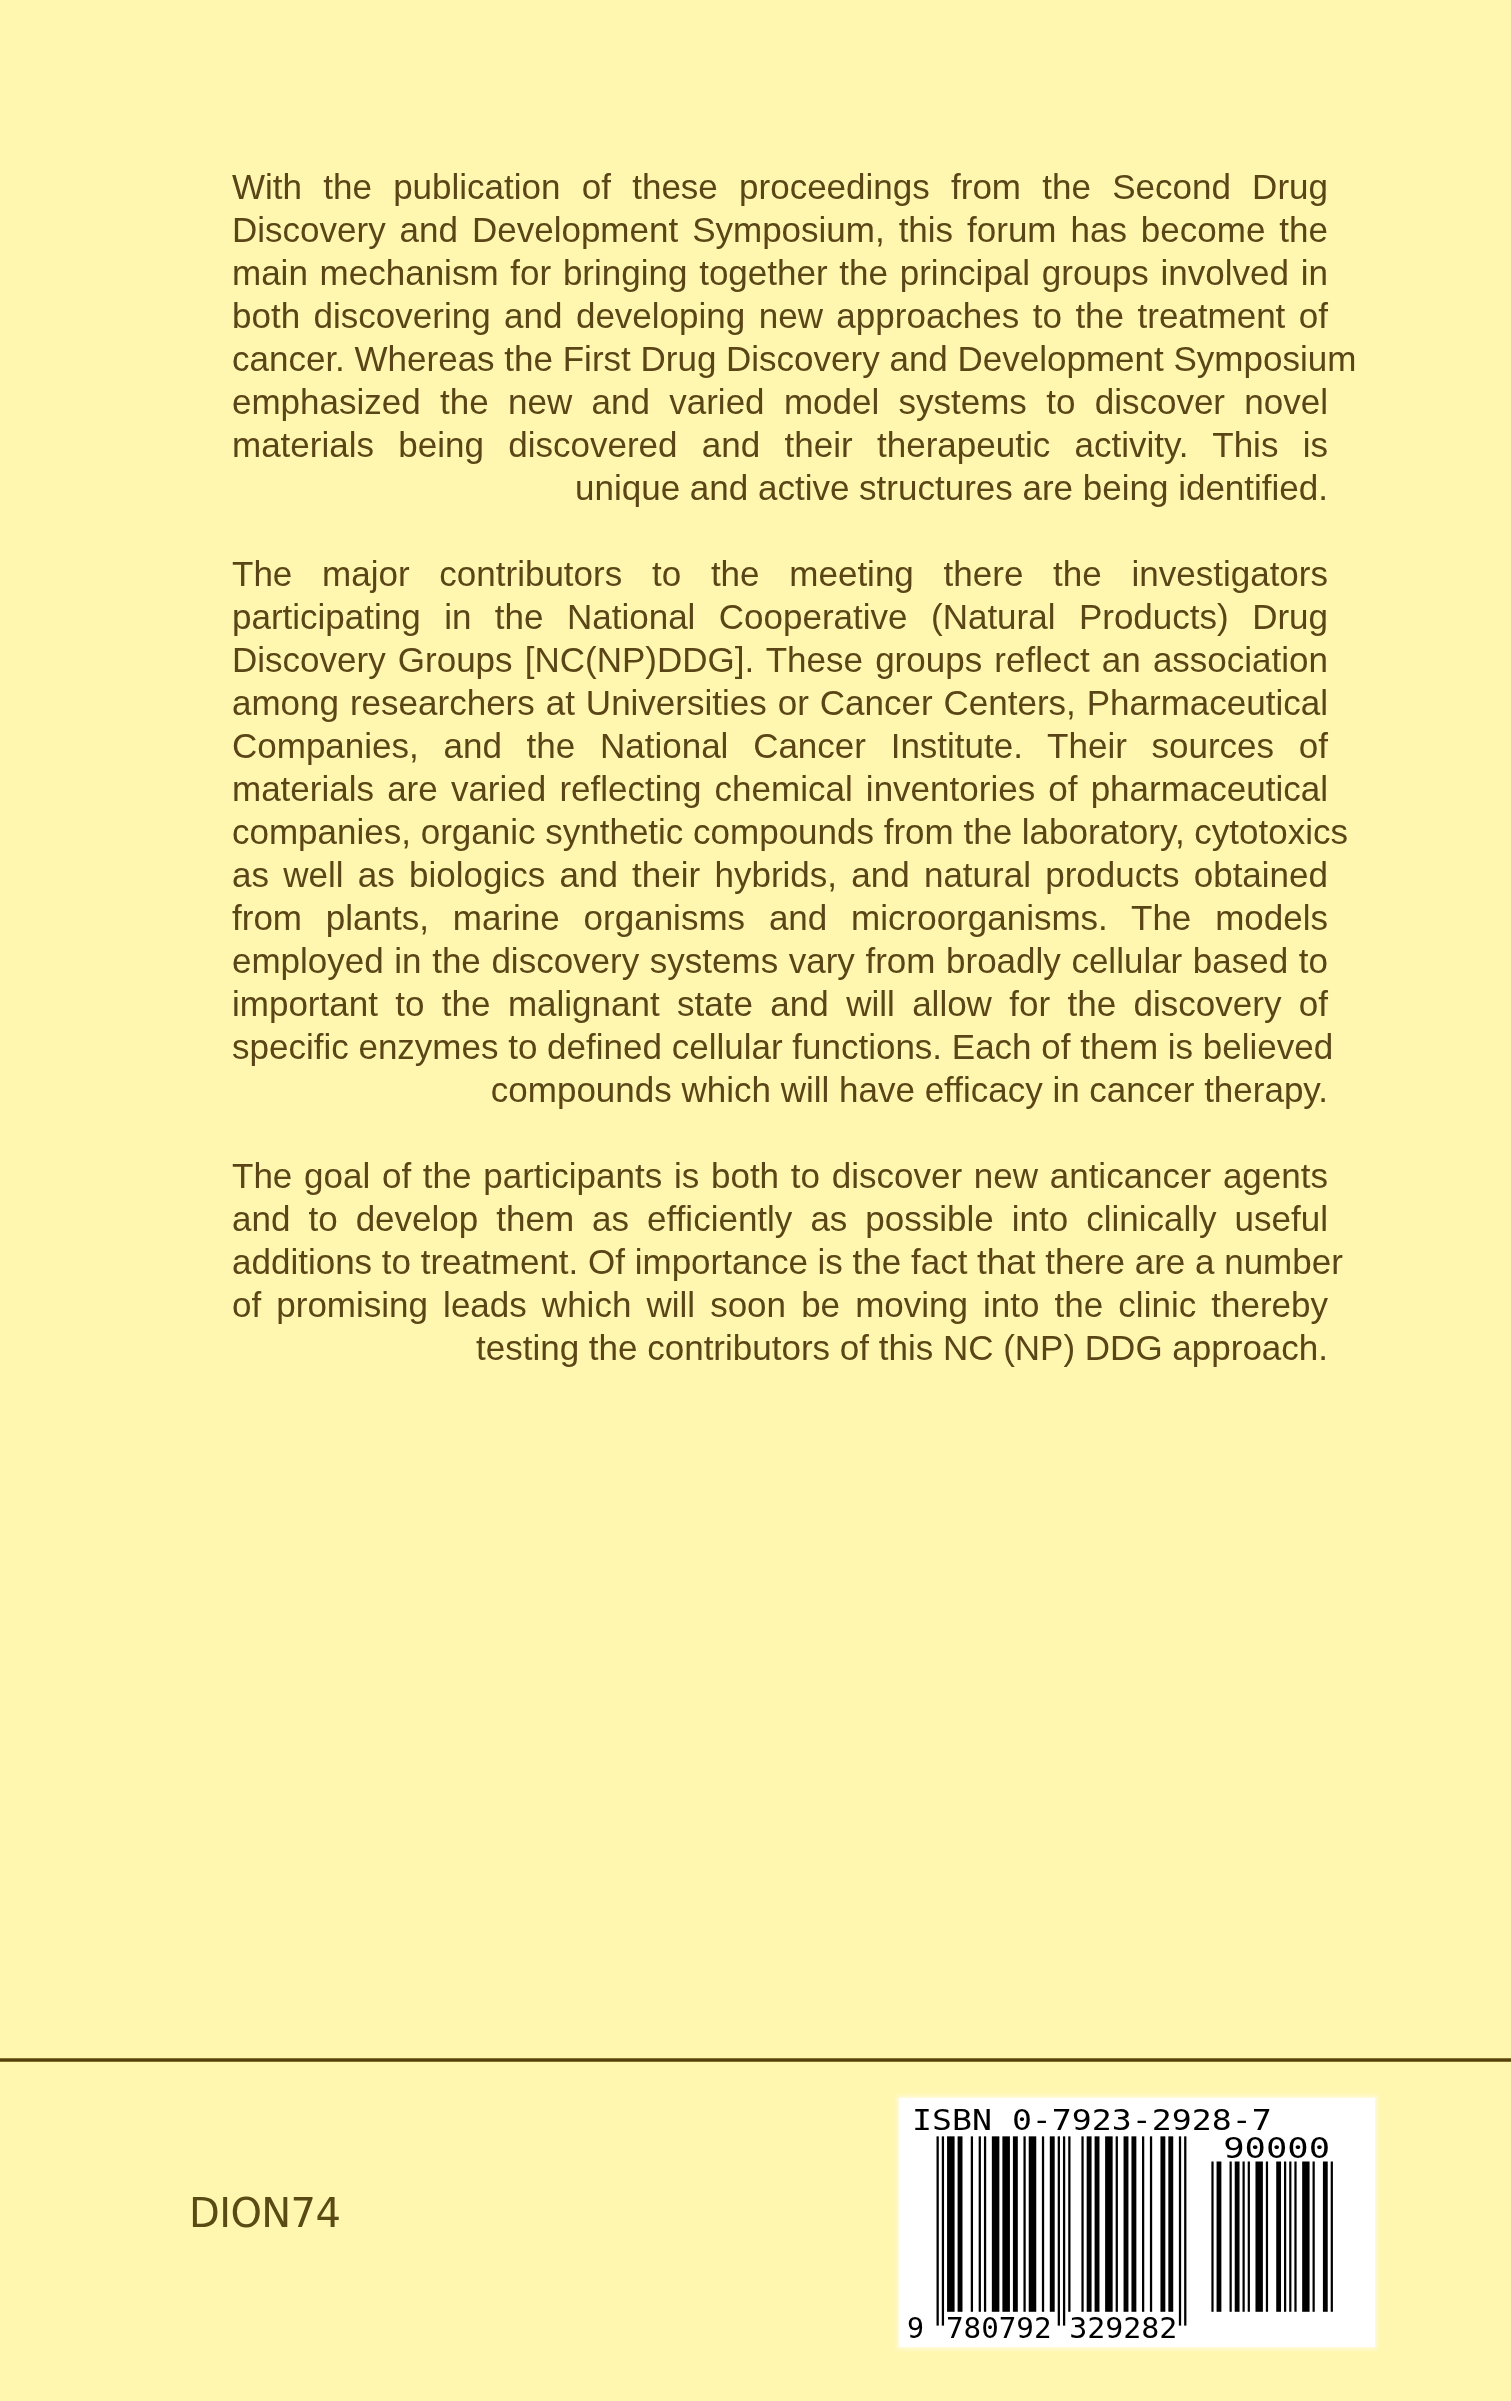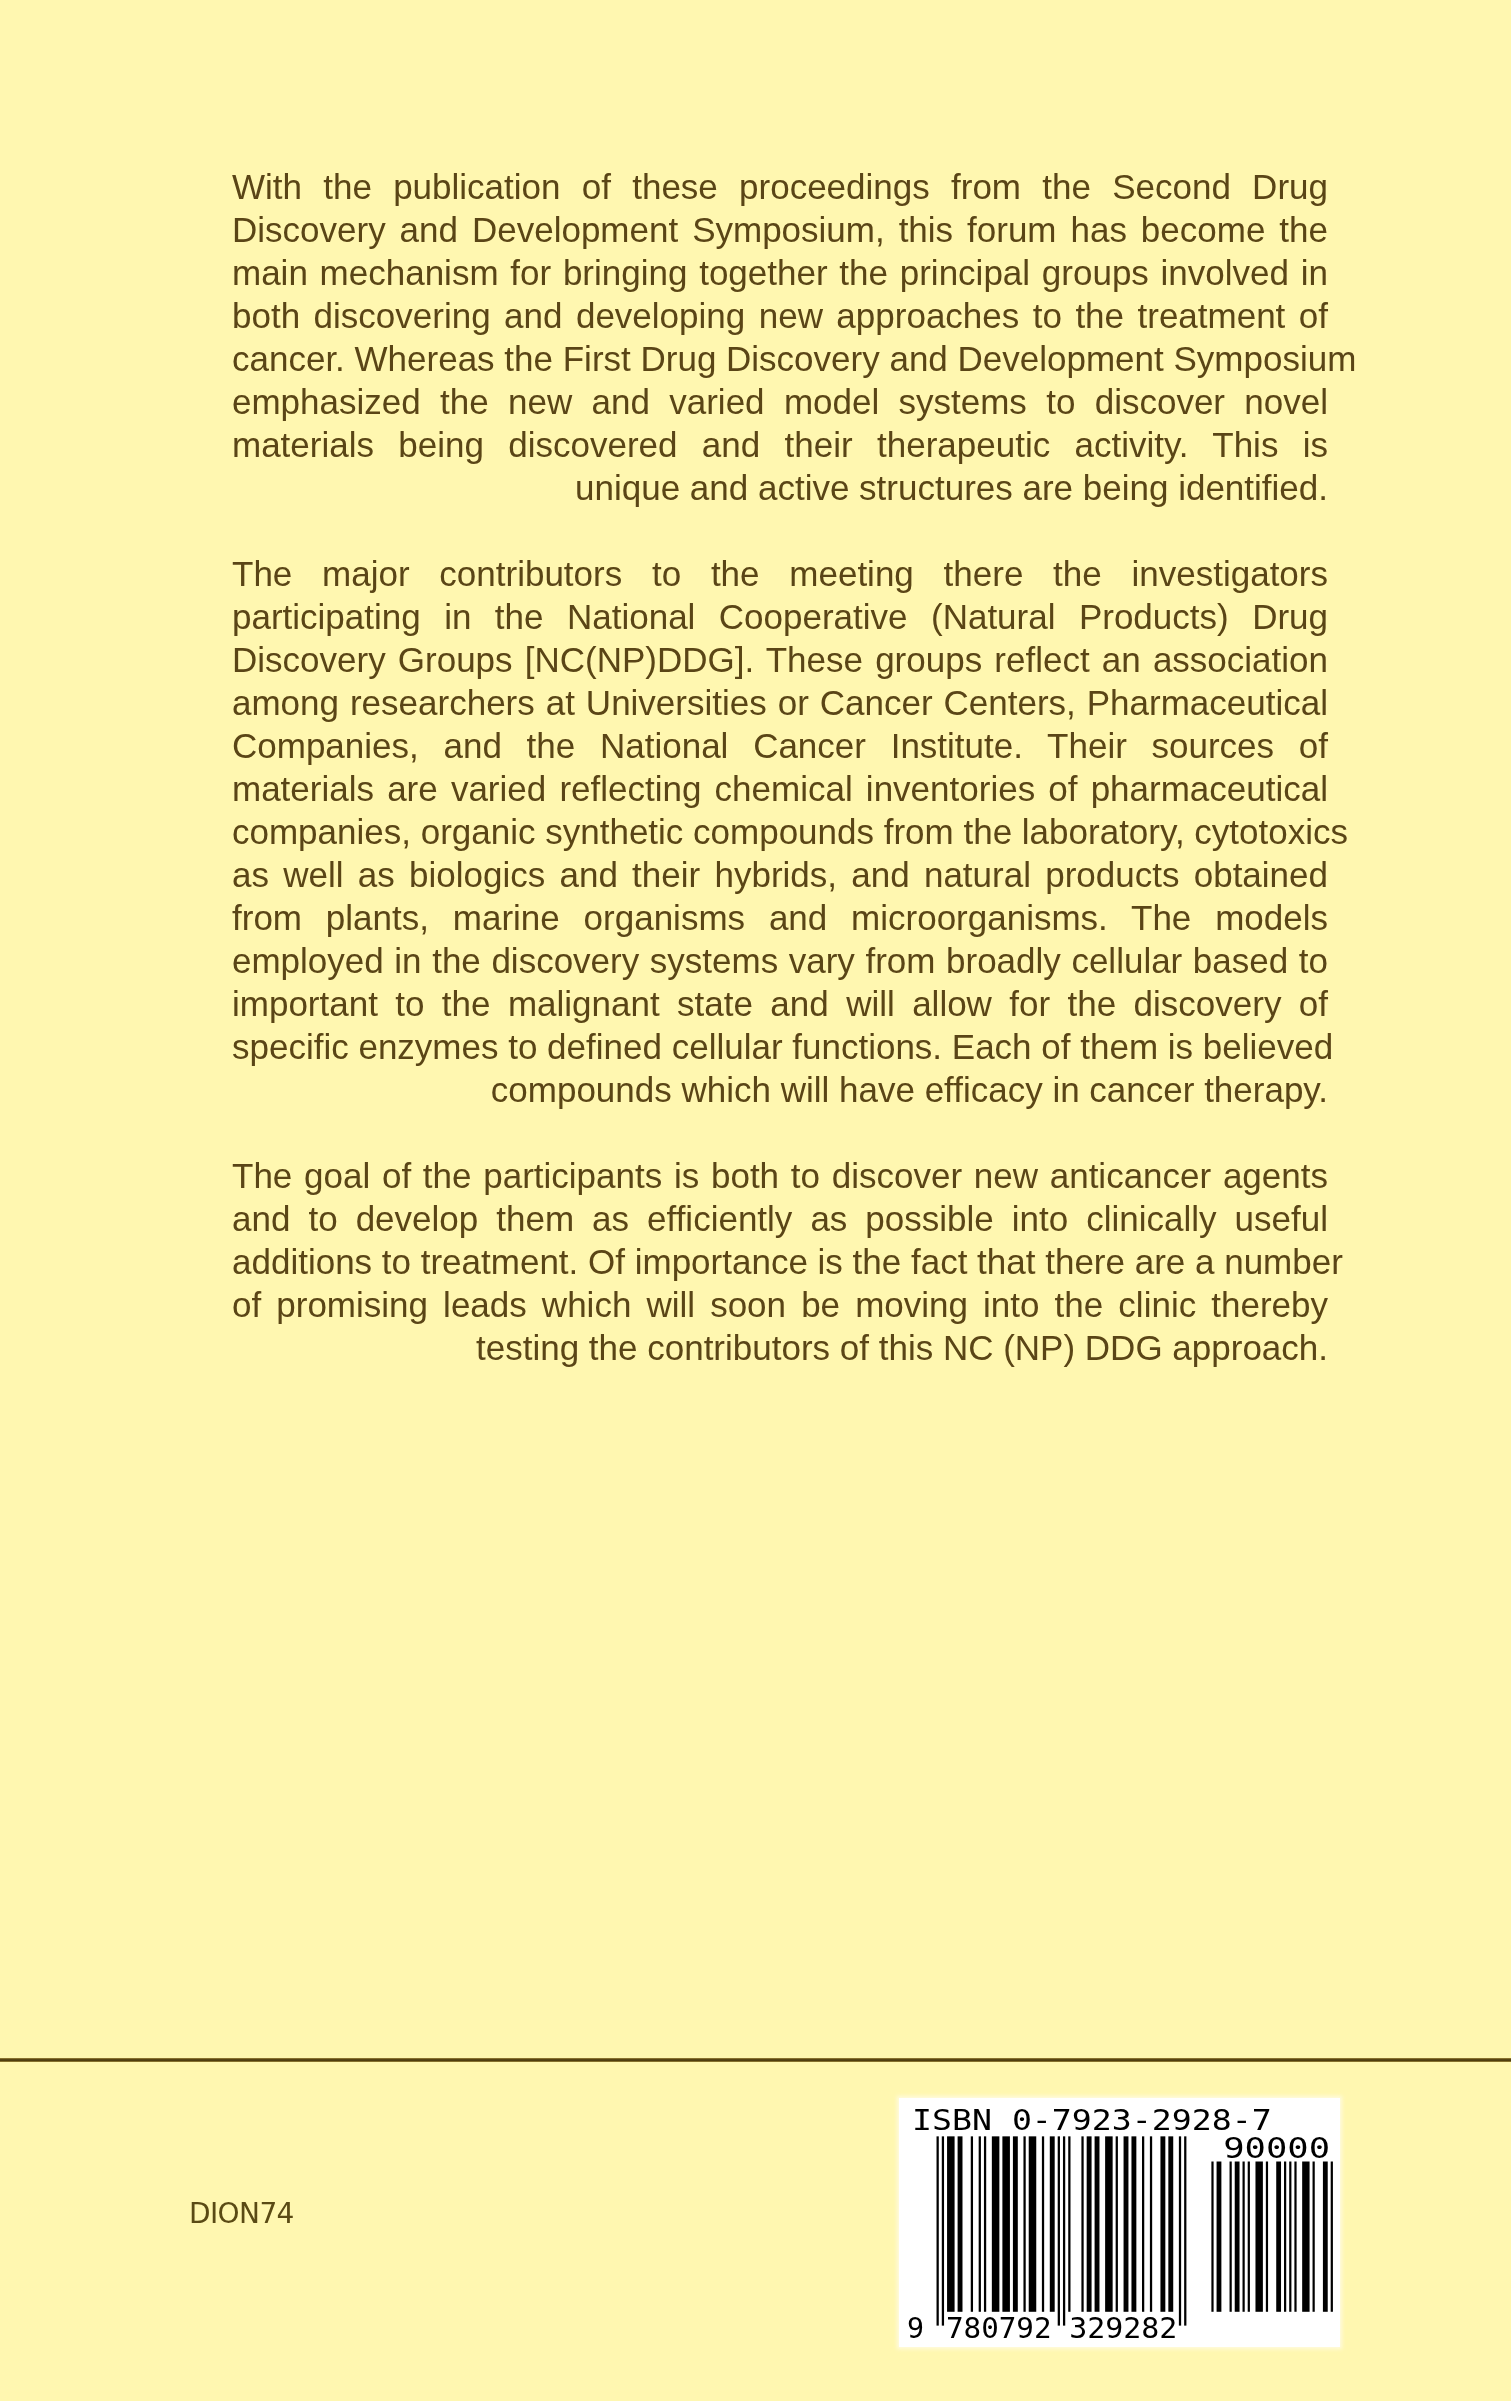--- a/index.html
+++ b/index.html
@@ -19,26 +19,26 @@
     white-space: nowrap; overflow: visible;
     transform-origin: left center;
   }
   .line.just { text-align: justify; text-align-last: justify; margin-left: 44px; }
   .line.last { text-align: right; }
   .rule {
     position: absolute; left: 0; top: 2058px; width: 1512px; height: 4.4px;
     background: linear-gradient(#a08a3c, #5a4512 35%, #4a380c 60%, #a08a3c);
   }
   .code {
-    position: absolute; left: 189px; top: 2197px; font-size: 28px; line-height: 33px;
+    position: absolute; left: 189px; top: 2197px; font-size: 40px; line-height: 33px;
     color: #5a4a14; font-family: "DejaVu Sans", sans-serif; font-weight: normal;
     letter-spacing: -0.6px;
   }
   .barcode-box {
-    position: absolute; left: 899px; top: 2098px; width: 441px; height: 249px;
+    position: absolute; left: 899px; top: 2098px; width: 476px; height: 249px;
     background: #ffffff;
     box-shadow: 0 0 3.8px 1.9px #fffbe0;
   }
   .barcode-box svg { position: absolute; left: 0; top: 0; }
   .bc-text { font-family: "DejaVu Sans Mono", monospace; fill: #000; }
 </style>
 </head>
 <body>
 
 <div class="page">

